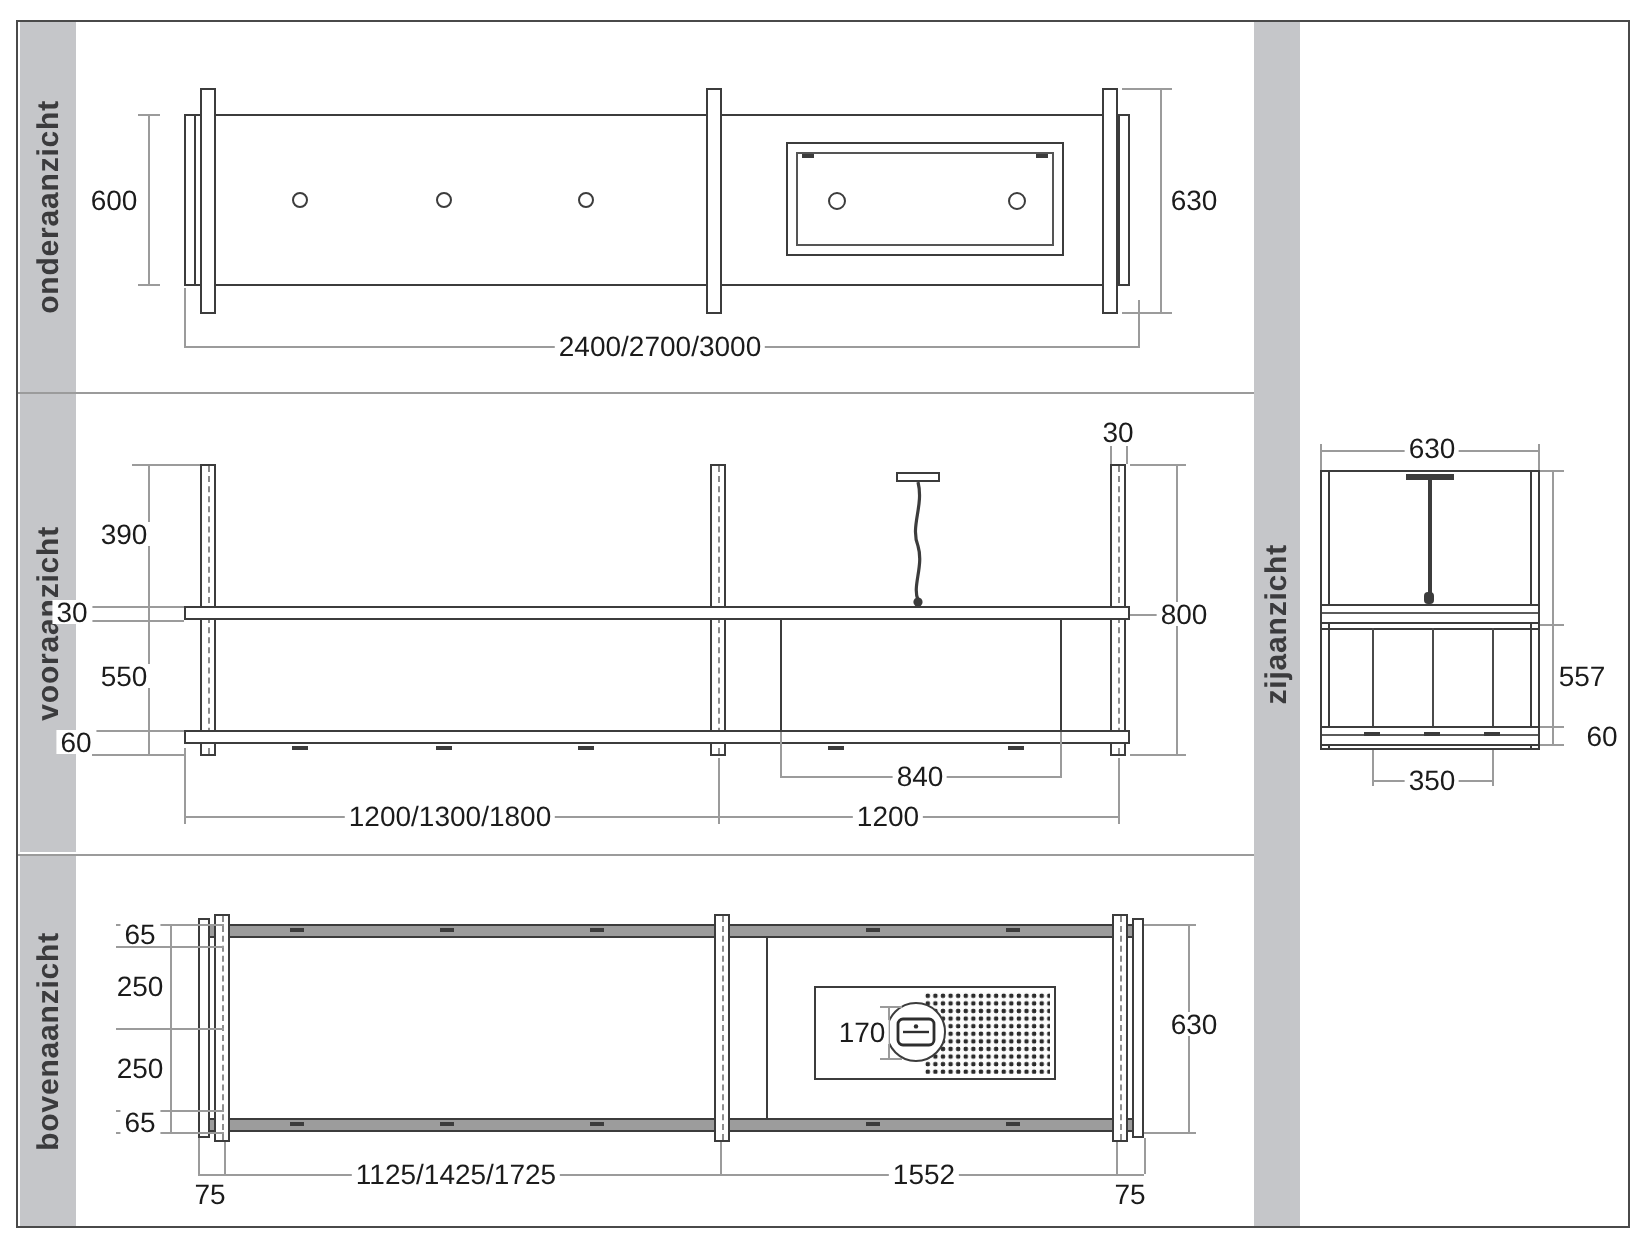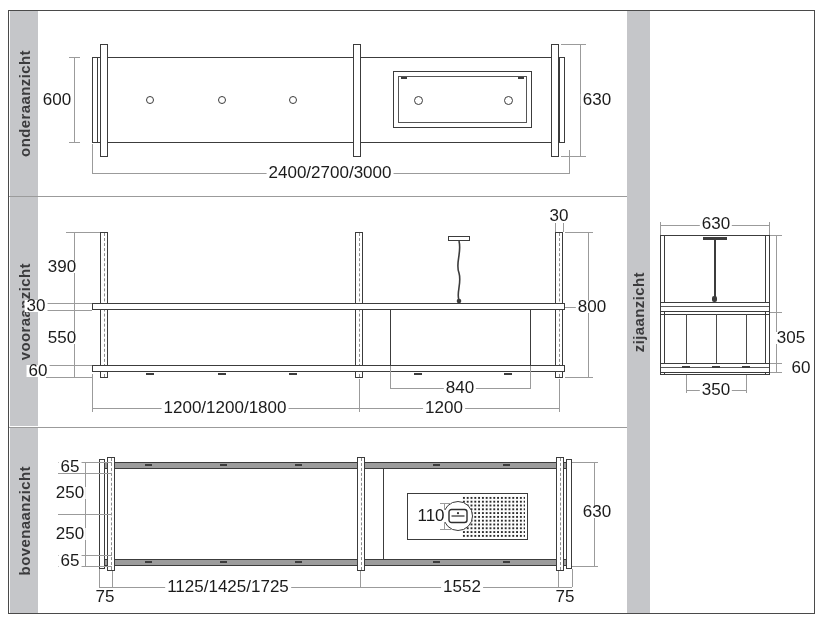--- a/index.html
+++ b/index.html
@@ -9,21 +9,21 @@
   .grp{position:absolute;left:0;top:0;width:824px;height:623px}
   .kl{position:absolute;background:#3c3c3c}
   .gl{position:absolute;background:#9b9b9b}
   .box{position:absolute;border:1px solid #3c3c3c;background:#fff}
   .box2{position:absolute;border:1.5px solid #3c3c3c;background:#fff}
   .rail{position:absolute;border:1px solid #3c3c3c;background:#9c9c9c}
   .post{position:absolute;border:1px solid #3c3c3c;background:#fff}
   .post i{display:block;width:0;height:100%;margin:0 auto;border-left:1px dashed #8d8d8d}
   .hole{position:absolute;border:1.2px solid #3c3c3c;border-radius:50%;background:#fff}
   .tick{position:absolute;background:#3c3c3c}
-  .dt{position:absolute;transform:translate(-50%,-50%);font-size:17px;line-height:12px;color:#1b1b1b;background:#fff;padding:0 2px;white-space:nowrap}
+  .dt{position:absolute;transform:translate(-50%,-50%);font-size:14px;line-height:12px;color:#1b1b1b;background:#fff;padding:0 2px;white-space:nowrap}
   .strip{position:absolute;background:#c5c6c9;display:flex;align-items:center;justify-content:center}
   .strip span{writing-mode:vertical-rl;transform:rotate(180deg);font-size:15px;font-weight:600;letter-spacing:.4px;color:#3b3b3d}
   .perf{position:absolute;background-color:#fcfcfc;background-image:radial-gradient(circle,#2b2b2b 1.1px,transparent 1.25px);background-size:3.8px 3.8px}
   .band{position:absolute;border-top:1.4px solid #3c3c3c;border-bottom:1.4px solid #3c3c3c;background:#fff}
   .band i{display:block;margin-top:3px;border-top:1px solid #5a5a5a}
 </style>
 </head>
 <body>
 
 <div class="st">
@@ -127,21 +127,21 @@
 
     <div class="gl" style="left:390px;top:366px;width:1px;height:22px"></div>
     <div class="gl" style="left:530px;top:366px;width:1px;height:22px"></div>
     <div class="gl" style="left:390px;top:388px;width:141px;height:1px"></div>
     <div class="dt" style="left:460px;top:388px">840</div>
 
     <div class="gl" style="left:92px;top:374px;width:1px;height:38px"></div>
     <div class="gl" style="left:359px;top:379px;width:1px;height:33px"></div>
     <div class="gl" style="left:559px;top:379px;width:1px;height:33px"></div>
     <div class="gl" style="left:92px;top:408px;width:468px;height:1px"></div>
-    <div class="dt" style="left:225px;top:408px">1200/1200/1800</div>
+    <div class="dt" style="left:225px;top:408px">1200/1300/1800</div>
     <div class="dt" style="left:444px;top:408px">1200</div>
   </div>
 
   <div class="grp">
     <div class="rail" style="left:99px;top:462px;width:473px;height:7px"></div>
     <div class="rail" style="left:99px;top:559px;width:473px;height:7px"></div>
     <div class="tick" style="left:145px;top:464px;width:7px;height:2px"></div>
     <div class="tick" style="left:220px;top:464px;width:7px;height:2px"></div>
     <div class="tick" style="left:295px;top:464px;width:7px;height:2px"></div>
     <div class="tick" style="left:433px;top:464px;width:7px;height:2px"></div>
@@ -169,21 +169,21 @@
     <div class="hole" style="left:443px;top:501px;width:30px;height:30px;border-width:1.4px;display:flex;align-items:center;justify-content:center">
       <svg width="20" height="16" viewBox="0 0 20 16">
         <rect x="1" y="1.5" width="18" height="13" rx="2.5" fill="#fff" stroke="#2e2e2e" stroke-width="1.4"></rect>
         <line x1="3.5" y1="8" x2="16.5" y2="8" stroke="#2e2e2e" stroke-width="1.2"></line>
         <circle cx="10" cy="5.2" r="1.1" fill="#2e2e2e"></circle>
       </svg>
     </div>
     <div class="gl" style="left:444px;top:503px;width:1px;height:27px"></div>
     <div class="gl" style="left:440px;top:503px;width:11px;height:1px"></div>
     <div class="gl" style="left:440px;top:529px;width:11px;height:1px"></div>
-    <div class="dt" style="left:431px;top:516px">110</div>
+    <div class="dt" style="left:431px;top:516px">170</div>
 
     <div class="gl" style="left:58px;top:462px;width:54px;height:1px"></div>
     <div class="gl" style="left:58px;top:473px;width:54px;height:1px"></div>
     <div class="gl" style="left:58px;top:514px;width:54px;height:1px"></div>
     <div class="gl" style="left:58px;top:555px;width:54px;height:1px"></div>
     <div class="gl" style="left:58px;top:566px;width:54px;height:1px"></div>
     <div class="gl" style="left:85px;top:462px;width:1px;height:104px"></div>
     <div class="dt" style="left:70px;top:467px">65</div>
     <div class="dt" style="left:70px;top:493px">250</div>
     <div class="dt" style="left:70px;top:534px">250</div>
@@ -233,21 +233,21 @@
     <div class="gl" style="left:769px;top:222px;width:1px;height:13px"></div>
     <div class="gl" style="left:660px;top:225px;width:110px;height:1px"></div>
     <div class="dt" style="left:716px;top:224px">630</div>
 
     <div class="gl" style="left:770px;top:235px;width:12px;height:1px"></div>
     <div class="gl" style="left:770px;top:312px;width:12px;height:1px"></div>
     <div class="gl" style="left:770px;top:363px;width:12px;height:1px"></div>
     <div class="gl" style="left:770px;top:372px;width:12px;height:1px"></div>
     <div class="gl" style="left:776px;top:235px;width:1px;height:138px"></div>
     <div class="dt" style="left:838px;top:275px">435</div>
-    <div class="dt" style="left:791px;top:338px">305</div>
+    <div class="dt" style="left:791px;top:338px">557</div>
     <div class="dt" style="left:801px;top:368px">60</div>
 
     <div class="gl" style="left:686px;top:375px;width:1px;height:18px"></div>
     <div class="gl" style="left:746px;top:375px;width:1px;height:18px"></div>
     <div class="gl" style="left:686px;top:390px;width:61px;height:1px"></div>
     <div class="dt" style="left:716px;top:390px">350</div>
   </div>
 
 </div>
 

